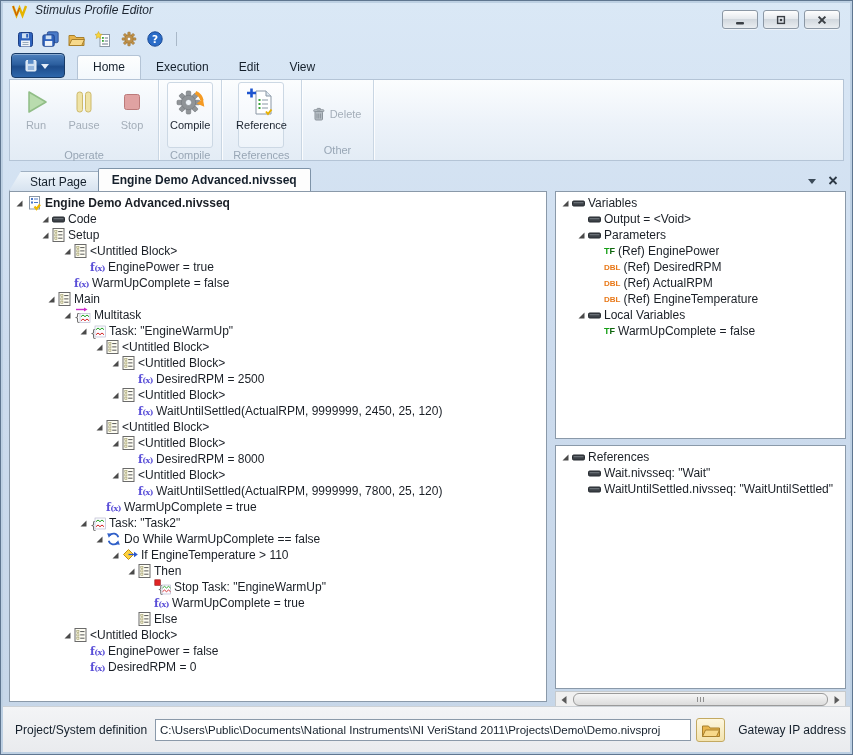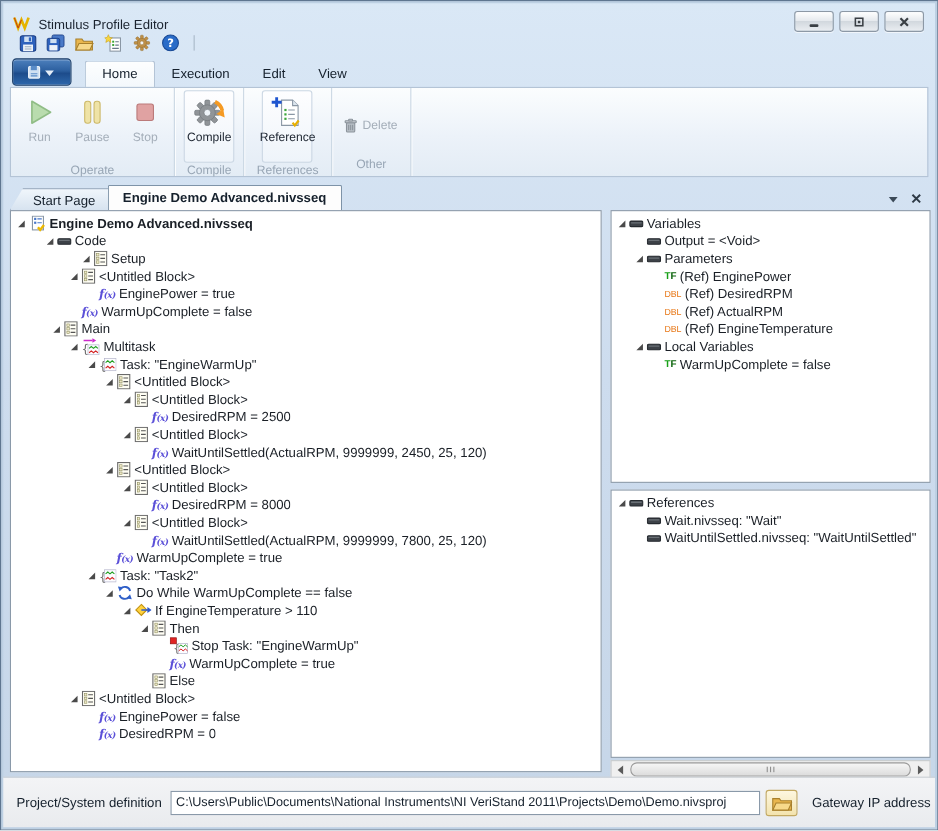--- a/index.html
+++ b/index.html
@@ -2,21 +2,21 @@
 <html><head>
 <meta charset="utf-8">
 <style>
   html,body{margin:0;padding:0;}
   body{width:853px;height:755px;position:relative;font-family:"Liberation Sans",sans-serif;background:#fff;overflow:hidden;}
   .window{position:absolute;inset:0;border:1px solid #5f7690;background:linear-gradient(180deg,#dae8f6 0%,#cddcee 45%,#c6d6e8 100%);box-shadow:inset 0 0 0 2px #bdd0e3;}
   .icon{display:inline-flex;align-items:center;justify-content:center;}
   .icon svg{display:block;}
 
   
-  .titlebar{position:absolute;top:2px;left:2px;right:2px;height:26px;display:flex;align-items:flex-end;padding-left:8px;}
+  .titlebar{position:absolute;top:2px;left:2px;right:2px;height:26px;display:flex;align-items:flex-start;padding-left:8px;font-style:italic;}
   .title-text{font-size:12px;color:#1c2430;margin-left:7px;}
   .win-buttons{position:absolute;top:7px;right:10px;display:flex;gap:5px;}
   .win-btn{width:34px;height:17px;border:1px solid #8c98a5;border-radius:3px;background:linear-gradient(#fefefe,#e6eaee 45%,#d2d8de 50%,#e9edf1);display:flex;align-items:center;justify-content:center;box-shadow:0 1px 0 rgba(255,255,255,.6);}
 
   
   .qat{position:absolute;top:28px;left:14px;height:20px;display:flex;align-items:center;gap:6px;}
   .qat-btn{width:20px;height:19px;display:flex;align-items:center;justify-content:center;border-radius:2px;}
   .qat-sep{width:1px;height:14px;background:#a9b8c8;margin-left:5px;}
 
   
@@ -50,24 +50,24 @@
   
   .tree-panel{position:absolute;top:190px;left:8px;width:538px;height:511px;background:#fff;border:1px solid #8a99a9;overflow:hidden;padding-top:3px;box-sizing:border-box;}
   .side-panel{position:absolute;left:554px;width:291px;background:#fff;border:1px solid #8a99a9;overflow:hidden;padding-top:3px;box-sizing:border-box;}
   #variables-panel{top:190px;height:248px;}
   #references-panel{top:444px;height:244px;}
   .tree-row{display:flex;align-items:center;height:16px;white-space:nowrap;font-size:12px;color:#1a1f26;}
   .expander{width:11px;display:inline-flex;justify-content:center;flex:none;}
   .tree-row .icon{margin:0 3px 0 1px;flex:none;}
   .tree-label{overflow:hidden;}
   .bold{font-weight:bold;}
-  .fx-text{font-family:"DejaVu Serif",serif;font-style:italic;font-weight:bold;font-size:11px;color:#5b50d8;letter-spacing:-0.5px;}
+  .fx-text{font-family:"DejaVu Serif",serif;font-weight:bold;font-size:11px;color:#5b50d8;letter-spacing:-0.5px;}
   .fx-text small{font-size:8px;}
   .tf-text{font-size:9px;font-weight:bold;letter-spacing:0;}
-  .dbl-text{font-size:8px;font-weight:normal;color:#e87818;}
+  .dbl-text{font-size:8px;font-weight:bold;color:#e87818;}
 
   
   .hscroll{position:absolute;left:554px;top:690px;width:291px;height:17px;background:#f0f0f0;border:1px solid #c6cacd;box-sizing:border-box;display:flex;align-items:center;}
   .hs-arrow{width:16px;height:15px;display:flex;align-items:center;justify-content:center;}
   .hs-thumb{flex:1;height:11px;margin:0 1px;background:linear-gradient(#f6f6f6,#dcdcdc);border:1px solid #9a9a9a;border-radius:6px;display:flex;align-items:center;justify-content:center;gap:2px;}
   .hs-grip{width:1px;height:5px;background:#8f8f8f;}
 
   
   .statusbar{position:absolute;left:2px;right:2px;bottom:2px;height:45px;background:linear-gradient(#f3f4f6,#e9ebee);border-top:1px solid #ccd1d6;display:flex;align-items:center;padding:0 4px 0 12px;overflow:hidden;white-space:nowrap;}
   .sb-label{font-size:12px;color:#15202c;}
@@ -354,21 +354,21 @@
           </svg>
         </span>
         <span class="icon">
           <svg width="13" height="13" viewBox="0 0 13 13">
             <rect x="0.5" y="4" width="12" height="5" rx="1.2" fill="#3d4248" stroke="#24292e"></rect>
             <rect x="1.5" y="5" width="10" height="1.2" rx="0.6" fill="#6a7076"></rect>
           </svg>
         </span>
         <span class="tree-label">Code</span>
       </div>
-      <div class="tree-row" style="padding-left: 30px; margin-left: 33px;">
+      <div class="tree-row" style="padding-left: 30px;">
         <span class="expander">
           <svg width="9" height="9" viewBox="0 0 9 9">
             <polygon points="7.5,1.5 7.5,7.5 1.5,7.5" fill="#4a4a4a"></polygon>
           </svg>
         </span>
         <span class="icon">
           <svg width="13" height="14" viewBox="0 0 13 14">
             <rect x="1" y="0.5" width="11" height="13" fill="#fffef4" stroke="#6a6a6a"></rect>
             <rect x="2.8" y="2.5" width="2.2" height="2.2" fill="#efe9c8" stroke="#8a8a5a" stroke-width="0.5"></rect>
             <line x1="6.2" y1="3.6" x2="10.5" y2="3.6" stroke="#555"></line>

